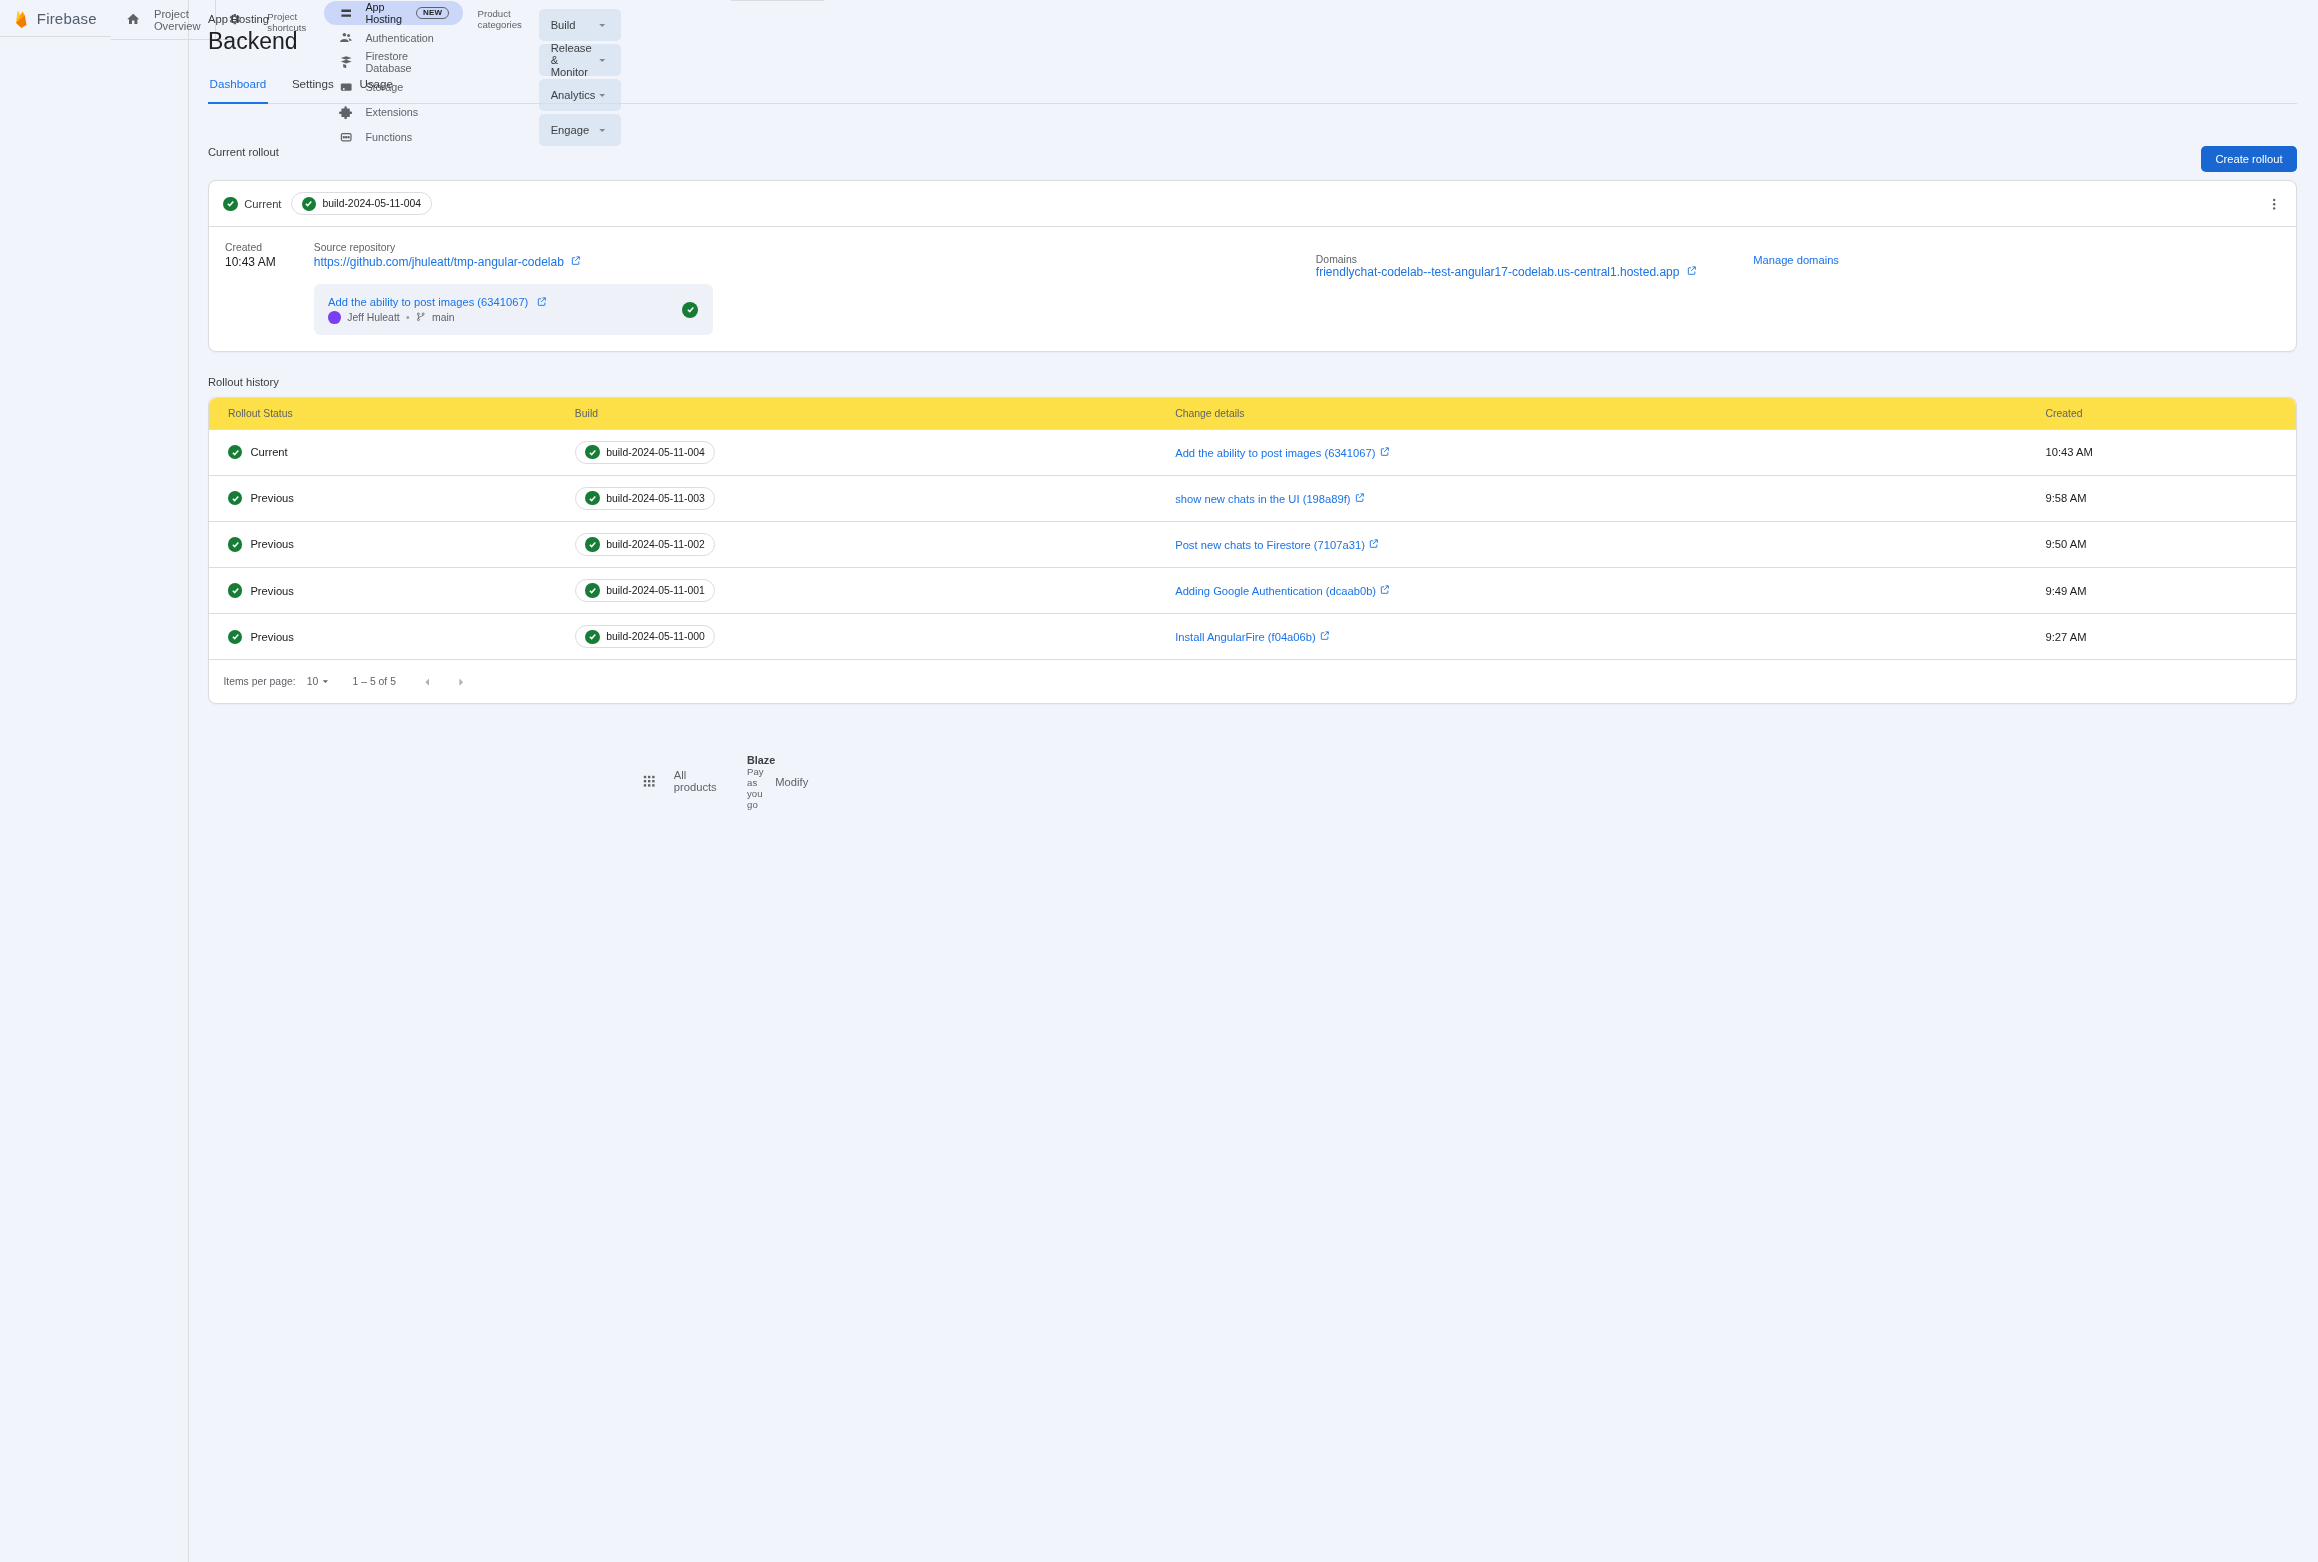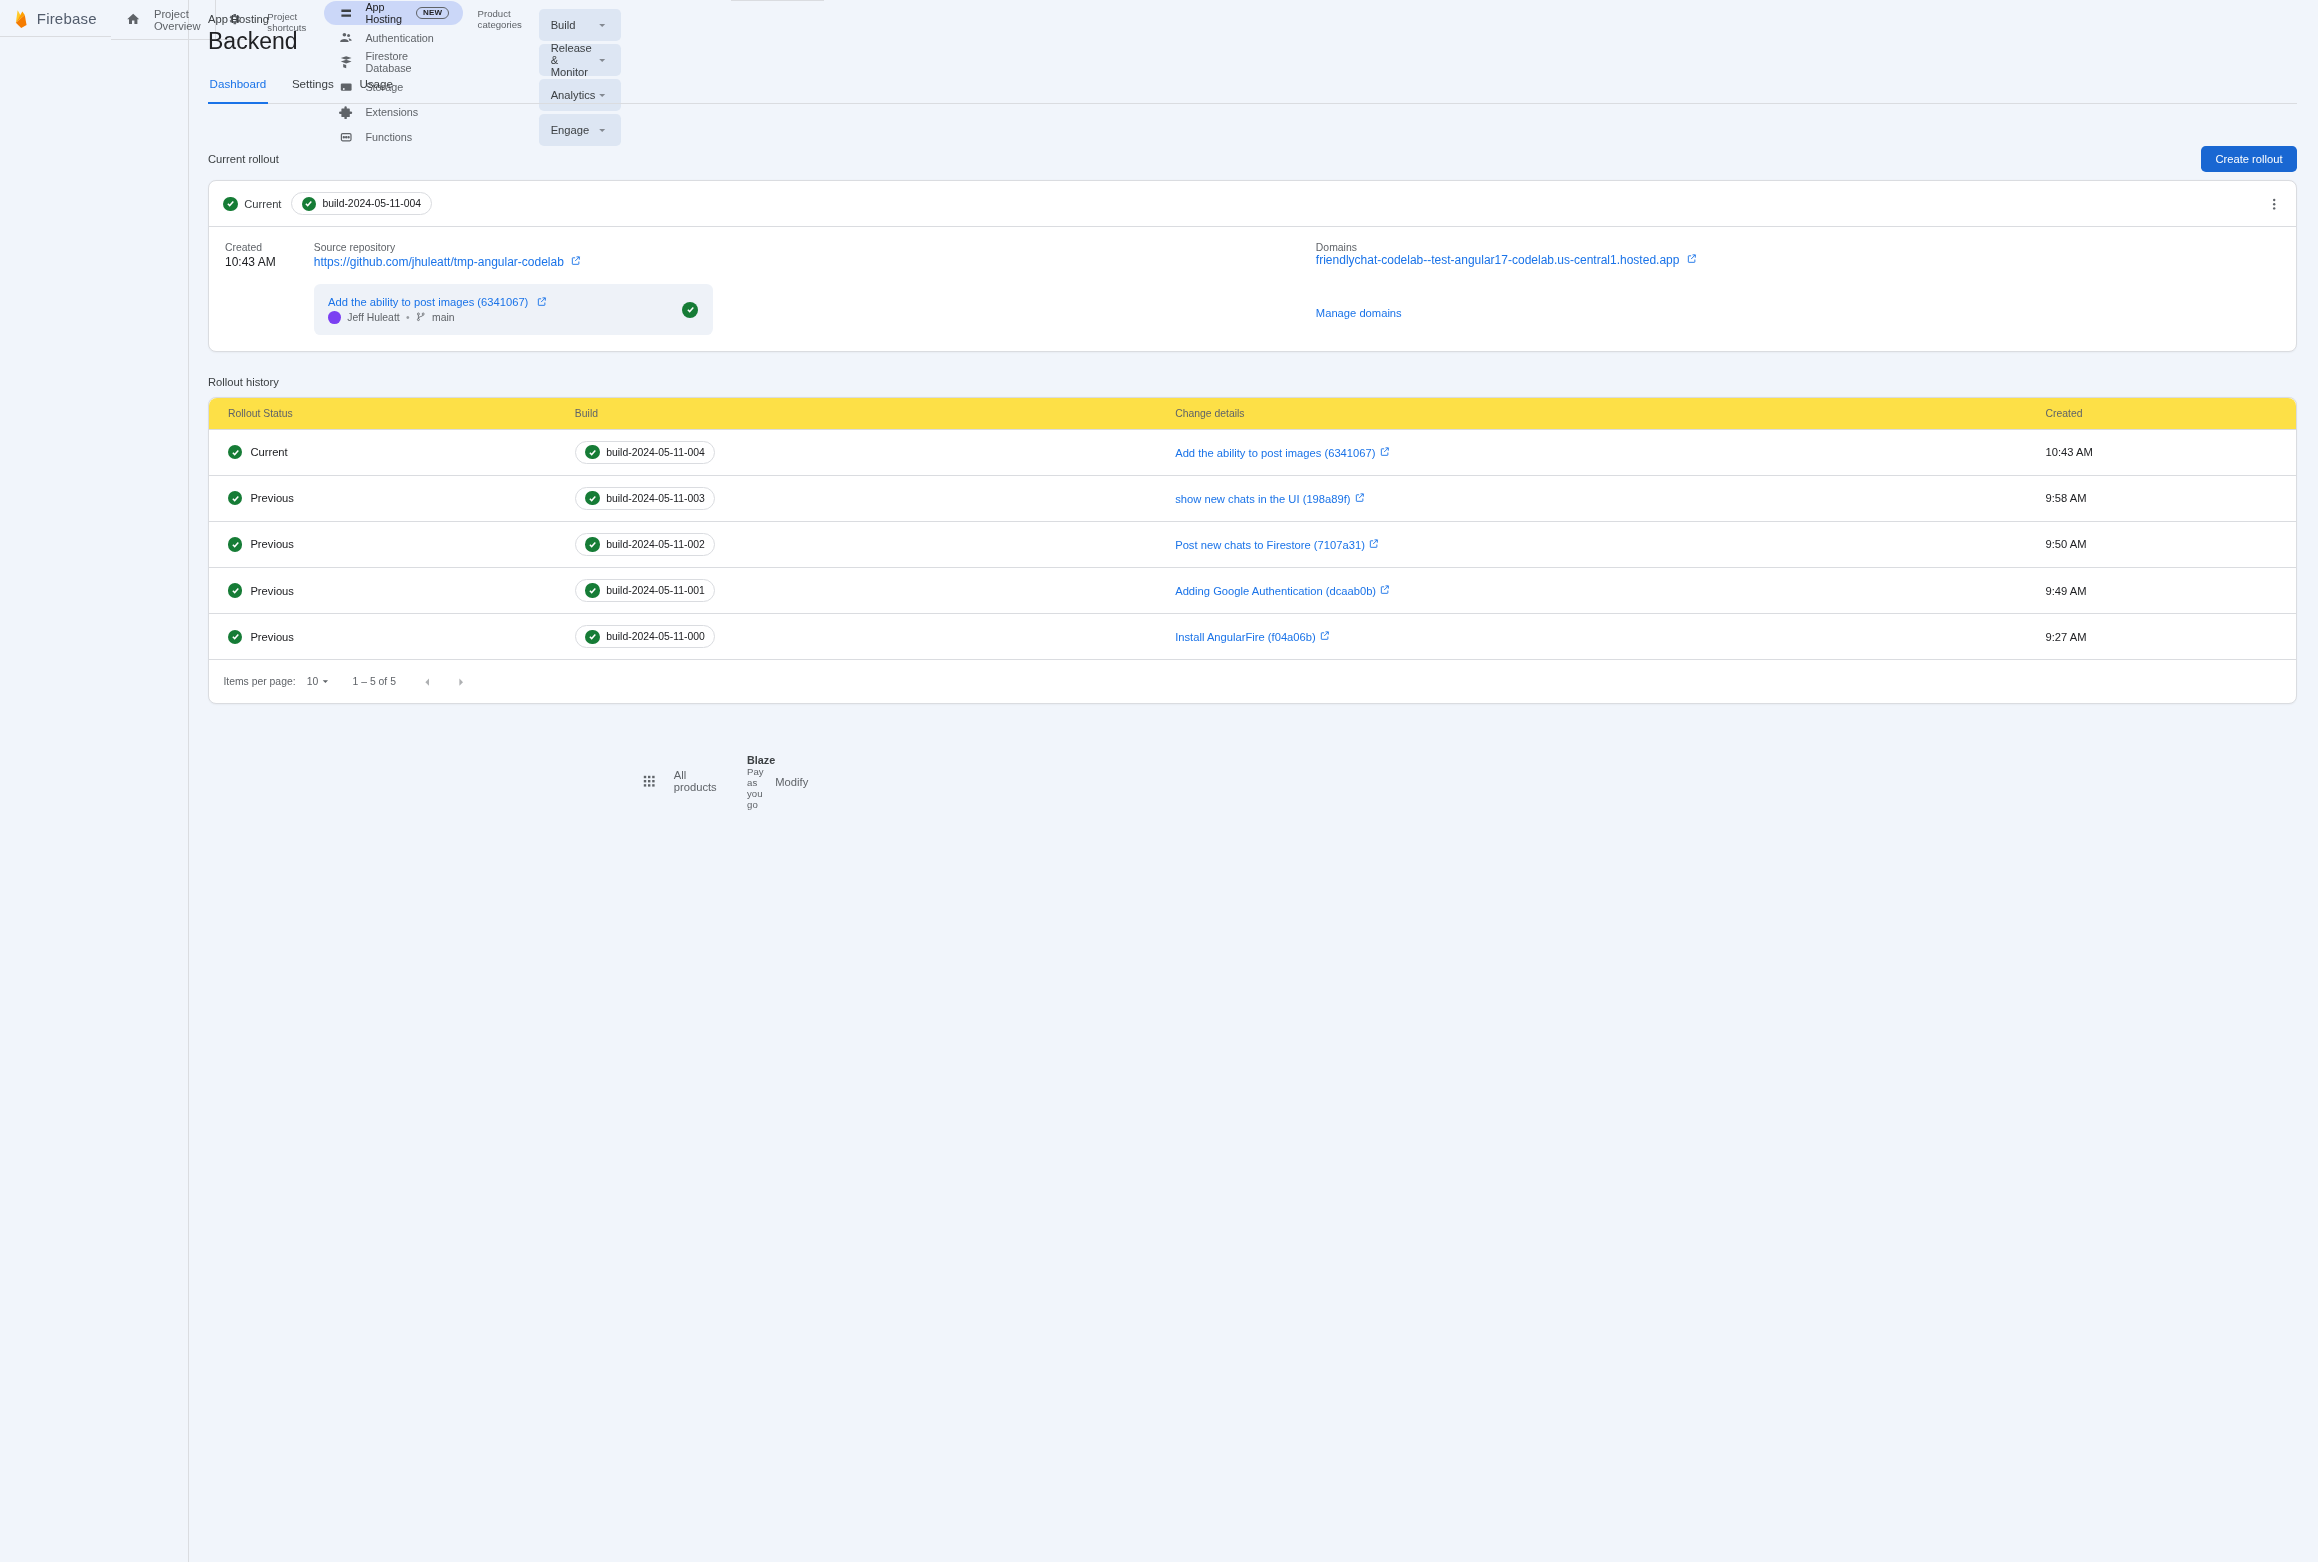--- a/index.html
+++ b/index.html
@@ -45,21 +45,21 @@
   .plan .modify{font-weight:500;cursor:pointer;}
 
   
   .main{flex:1;padding:0;overflow:auto;}
   .page{margin:12.8px 21px 32px 0;padding-left:19px;}
   .breadcrumb{font-size:11.2px;color:var(--text2);}
   h1.title{margin:3.2px 0 14.4px;font-size:23px;font-weight:400;}
   .tabs{display:flex;gap:22.4px;border-bottom:0.8px solid var(--border);}
   .tab{padding:8px 1.6px 11.2px;font-size:11.6px;color:var(--text2);cursor:pointer;border-bottom:2.4px solid transparent;margin-bottom:-0.8px;}
   .tab.active{color:var(--primary);font-weight:500;border-bottom-color:var(--primary);}
-  .section-head{display:flex;align-items:center;justify-content:space-between;margin:42px 0 8px;}
+  .section-head{display:flex;justify-content:space-between;margin:42px 0 8px;}
   .section-head .label{color:var(--text2);font-size:11.2px;}
   .btn{background:var(--primary-dark);color:#fff;border:none;border-radius:4.8px;padding:7.2px 14.4px;font-size:11.2px;font-weight:500;cursor:pointer;}
 
   
   .card{background:var(--surface);border:0.8px solid var(--border);border-radius:8px;box-shadow:0 0.8px 1.6px rgba(0,0,0,.04);}
   .rollout .header{display:flex;align-items:center;gap:9.6px;padding:11.2px 14.4px;border-bottom:0.8px solid var(--border);position:relative;}
   .chip-status{display:flex;align-items:center;gap:6.4px;color:var(--text2);font-size:11.2px;}
   .chip-build{display:flex;align-items:center;gap:6.4px;border:0.8px solid var(--border);border-radius:12.8px;padding:3.2px 9.6px;font-size:10.4px;font-weight:500;}
   .check{width:14.4px;height:14.4px;border-radius:50%;background:var(--green);display:inline-flex;align-items:center;justify-content:center;}
   .check svg{width:8.8px;height:8.8px;}
@@ -70,21 +70,21 @@
   .kvcol.wide{flex:1;}
   .kvcol .k{font-size:10.4px;color:var(--text3);}
   .kvcol .v{font-size:12px;}
   .commit-box{background:#eef2f8;border-radius:6.4px;margin-top:12.8px;padding:11.2px 14.4px;display:flex;align-items:center;justify-content:space-between;max-width:399px;}
   .commit-box .top{display:flex;align-items:center;gap:4.8px;}
   .commit-box .meta{display:flex;align-items:center;gap:6.4px;font-size:10.4px;color:var(--text3);margin-top:3.2px;}
   .avatar{width:12.8px;height:12.8px;border-radius:50%;background:#7b3ff2;display:inline-block;}
   .dot-sep{opacity:.6;}
   .commit-right .check{width:16px;height:16px;}
 
-  .side-links{display:flex;flex-direction:column;gap:40px;}
+  .side-links{display:flex;flex-direction:row;gap:56px;margin-top:12px;}
 
   
   .section-head2{margin:24px 0 9.6px;color:var(--text2);font-size:11.2px;}
   table{width:100%;border-collapse:collapse;}
   thead th{background:#fde047;color:var(--text3);font-weight:400;text-align:left;font-size:10.4px;padding:9.6px 12.8px;}
   thead th:first-child{border-top-left-radius:8px;padding-left:19px;}
   thead th:last-child{border-top-right-radius:8px;}
   tbody td{padding:11.2px 12.8px;border-top:0.8px solid var(--border);vertical-align:middle;font-size:11.2px;}
   tbody td:first-child{padding-left:19px;}
   .status-cell{display:flex;align-items:center;gap:8px;}

